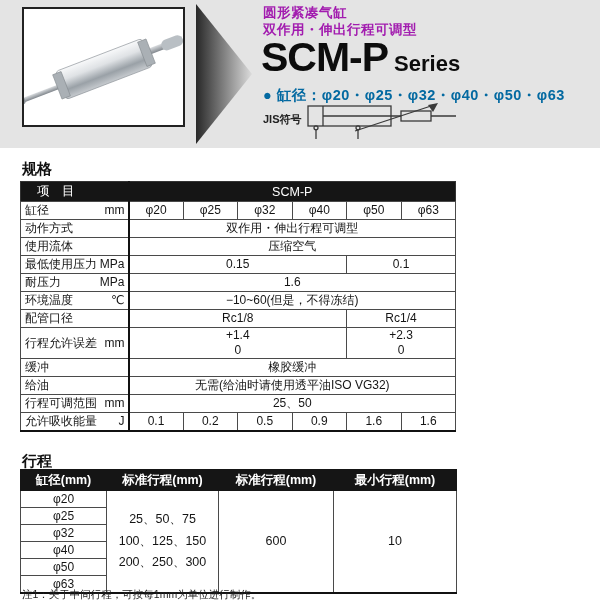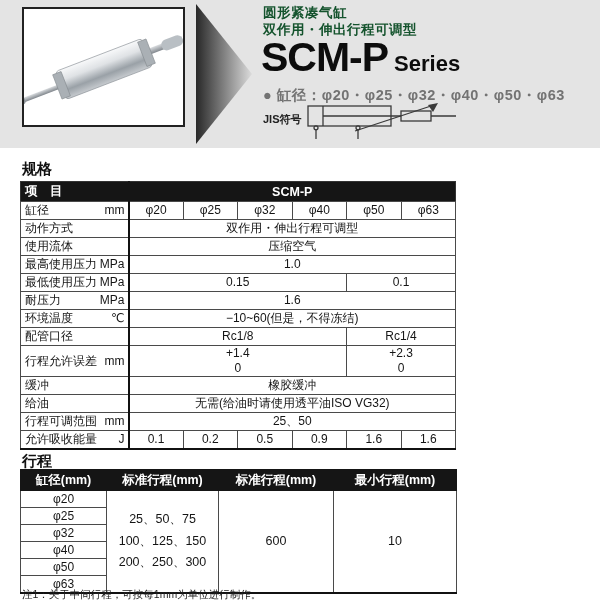--- a/index.html
+++ b/index.html
@@ -7,39 +7,39 @@
     width:600px;height:600px;position:relative;overflow:hidden;
     background:#ffffff;color:#1c1c1c;
     font-family:"Liberation Sans","DejaVu Sans",sans-serif;
     -webkit-font-smoothing:antialiased;
   }
   
   .header-band{position:absolute;left:0;top:0;width:600px;height:148px;background:#e4e4e4;}
   .photo-box{position:absolute;left:22px;top:7px;width:159px;height:116px;background:#ffffff;border:2px solid #222;}
   .photo-box svg{display:block;width:100%;height:100%;}
   .big-arrow{position:absolute;left:196px;top:4px;width:56px;height:140px;}
-  .hdr-sub{position:absolute;left:263px;font-size:13.5px;font-weight:bold;color:#14532d;letter-spacing:.5px;white-space:nowrap;}
+  .hdr-sub{position:absolute;left:263px;font-size:13.5px;font-weight:bold;color:#a21caf;letter-spacing:.5px;white-space:nowrap;}
   .hdr-sub1{top:4px;}
   .hdr-sub2{top:21px;}
   .series-row{position:absolute;left:261px;top:34px;white-space:nowrap;}
   .series-name{font-size:41px;font-weight:bold;letter-spacing:-1px;color:#0d0d0d;}
   .series-suffix{font-size:22px;font-weight:bold;color:#0d0d0d;margin-left:6px;}
-  .bore-row{position:absolute;left:263px;top:86px;font-size:14.5px;font-weight:bold;color:#737373;letter-spacing:.5px;white-space:nowrap;}
+  .bore-row{position:absolute;left:263px;top:86px;font-size:14.5px;font-weight:bold;color:#0369a1;letter-spacing:.5px;white-space:nowrap;}
   .jis-label{position:absolute;left:263px;top:112px;font-size:11px;font-weight:bold;color:#222;}
   .jis-symbol{position:absolute;left:298px;top:101px;width:160px;height:42px;}
   
   .section-title{position:absolute;left:22px;font-size:15px;font-weight:bold;color:#111;}
   .spec-title{top:160px;}
   .stroke-title{top:452px;}
   
   table{border-collapse:collapse;table-layout:fixed;}
   .spec-table{position:absolute;left:20px;top:181px;width:435px;border:1px solid #333;border-bottom:2px solid #111;}
   .spec-table th{
-    background:#151515;color:#fff;font-size:12.5px;font-weight:bold;
-    height:19px;padding:0 4px;border:0;margin-top:40px;
+    background:#151515;color:#fff;font-size:12.5px;font-weight:normal;
+    height:19px;padding:0 16px;border:0;margin-top:40px;
   }
   .spec-table th.item-h{text-align:left;border-right:2px solid #151515;}
   .spec-table th.series-h{text-align:center;}
   .spec-table td{
     border:1px solid #4a4a4a;font-size:12px;text-align:center;
     height:17px;padding:0 2px;line-height:1.25;white-space:pre-line;color:#151515;
   }
   .spec-table td.label-cell{border-right:2px solid #111;padding:0 3px 0 4px;}
   .label-inner{display:flex;justify-content:space-between;align-items:center;}
   .label-inner .lbl{white-space:nowrap;}
@@ -157,24 +157,20 @@
       </tr>
       <tr>
         <td class="label-cell"><div class="label-inner"><span class="lbl">动作方式</span></div></td>
         <td colspan="6">双作用・伸出行程可调型</td>
       </tr>
       <tr>
         <td class="label-cell"><div class="label-inner"><span class="lbl">使用流体</span></div></td>
         <td colspan="6">压缩空气</td>
       </tr>
       <tr>
-        <td class="label-cell"><div class="label-inner"><span class="lbl">最高使用压力</span><span class="unit">MPa</span></div></td>
-        <td colspan="6">1.0</td>
-      </tr>
-      <tr>
         <td class="label-cell"><div class="label-inner"><span class="lbl">最低使用压力</span><span class="unit">MPa</span></div></td>
         <td colspan="4">0.15</td>
         <td colspan="2">0.1</td>
       </tr>
       <tr>
         <td class="label-cell"><div class="label-inner"><span class="lbl">耐压力</span><span class="unit">MPa</span></div></td>
         <td colspan="6">1.6</td>
       </tr>
       <tr>
         <td class="label-cell"><div class="label-inner"><span class="lbl">环境温度</span><span class="unit">℃</span></div></td>

